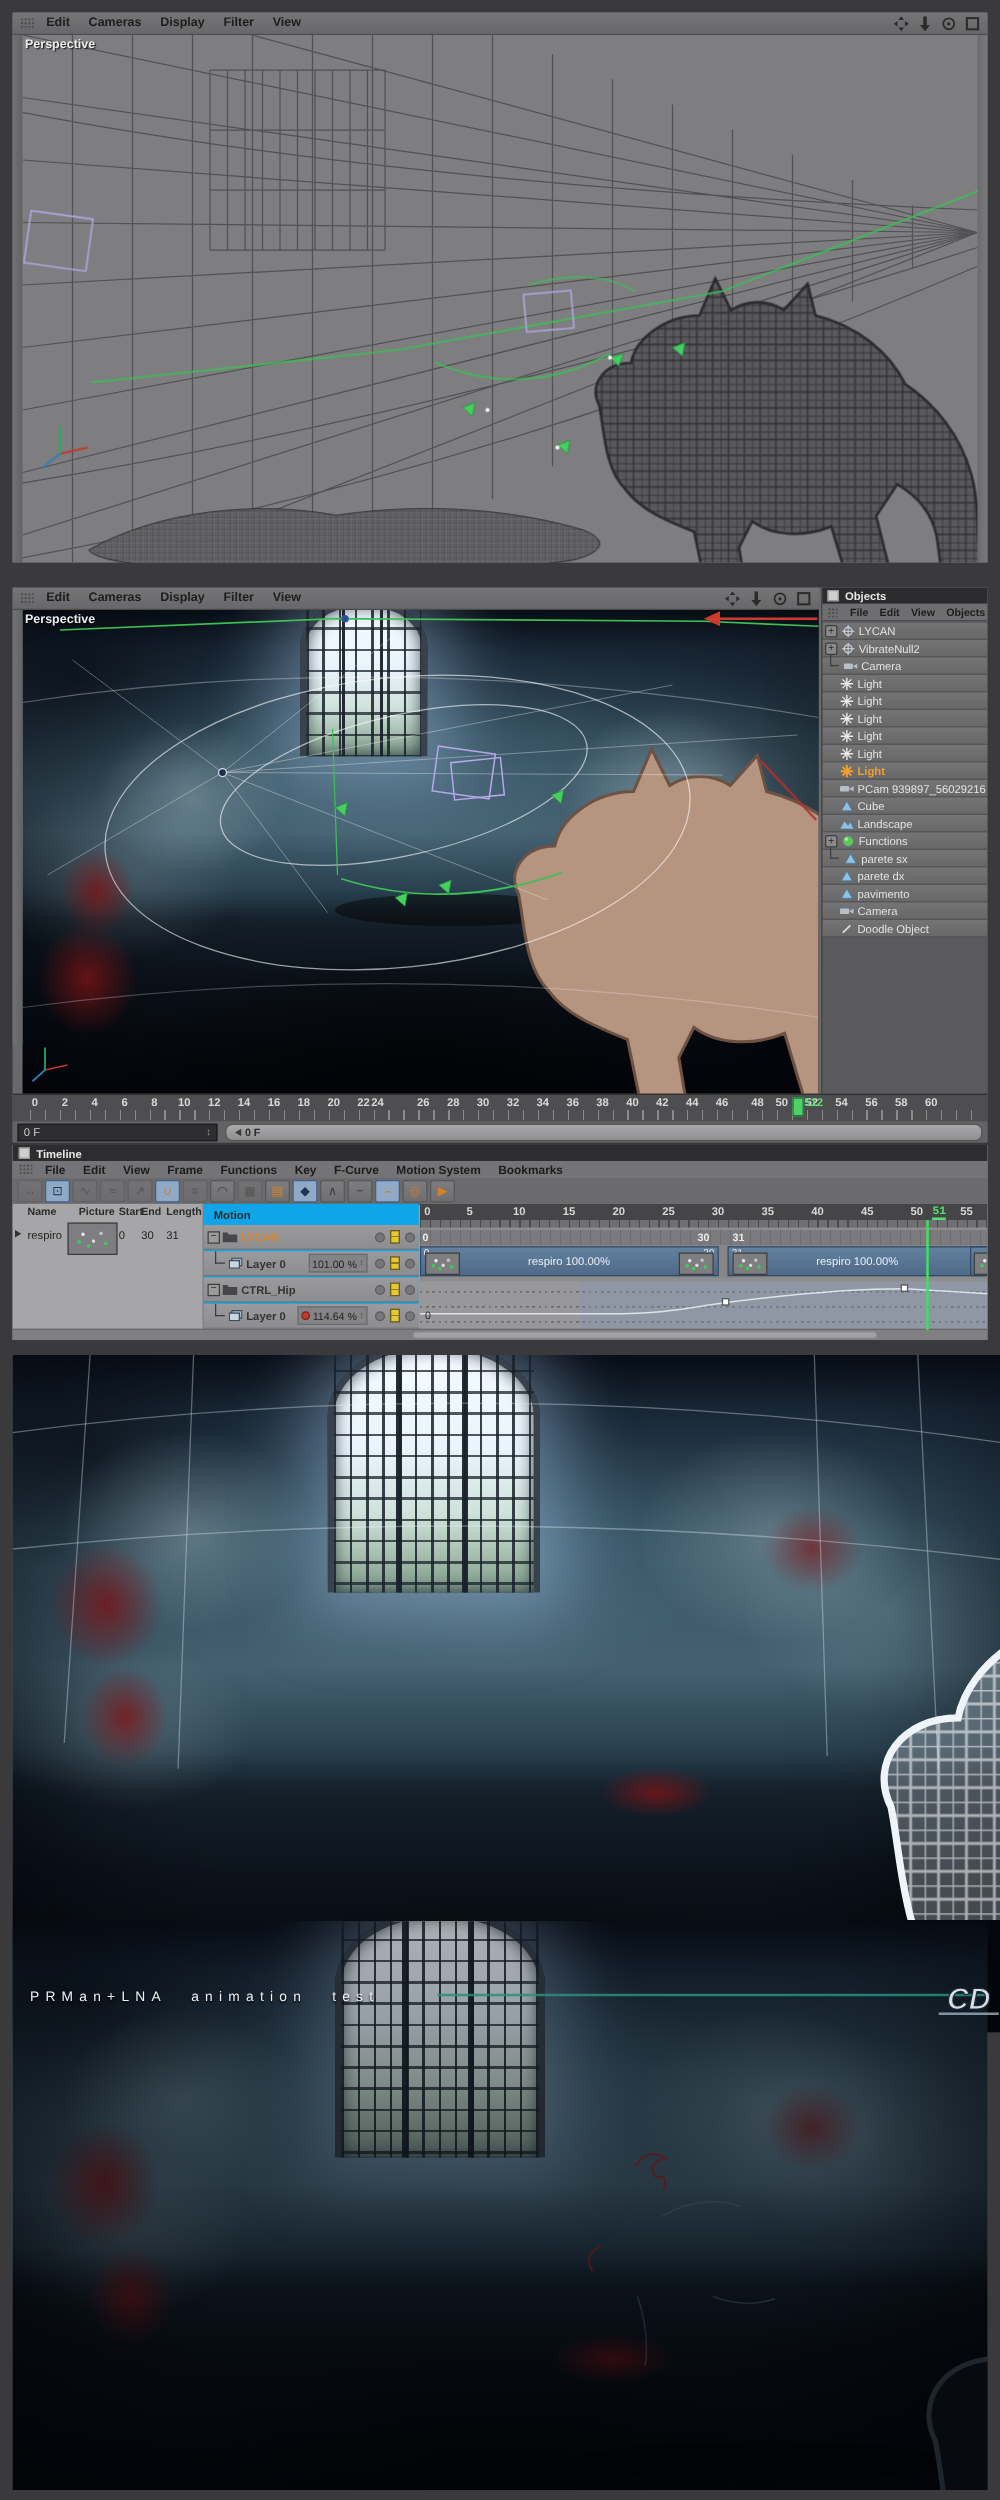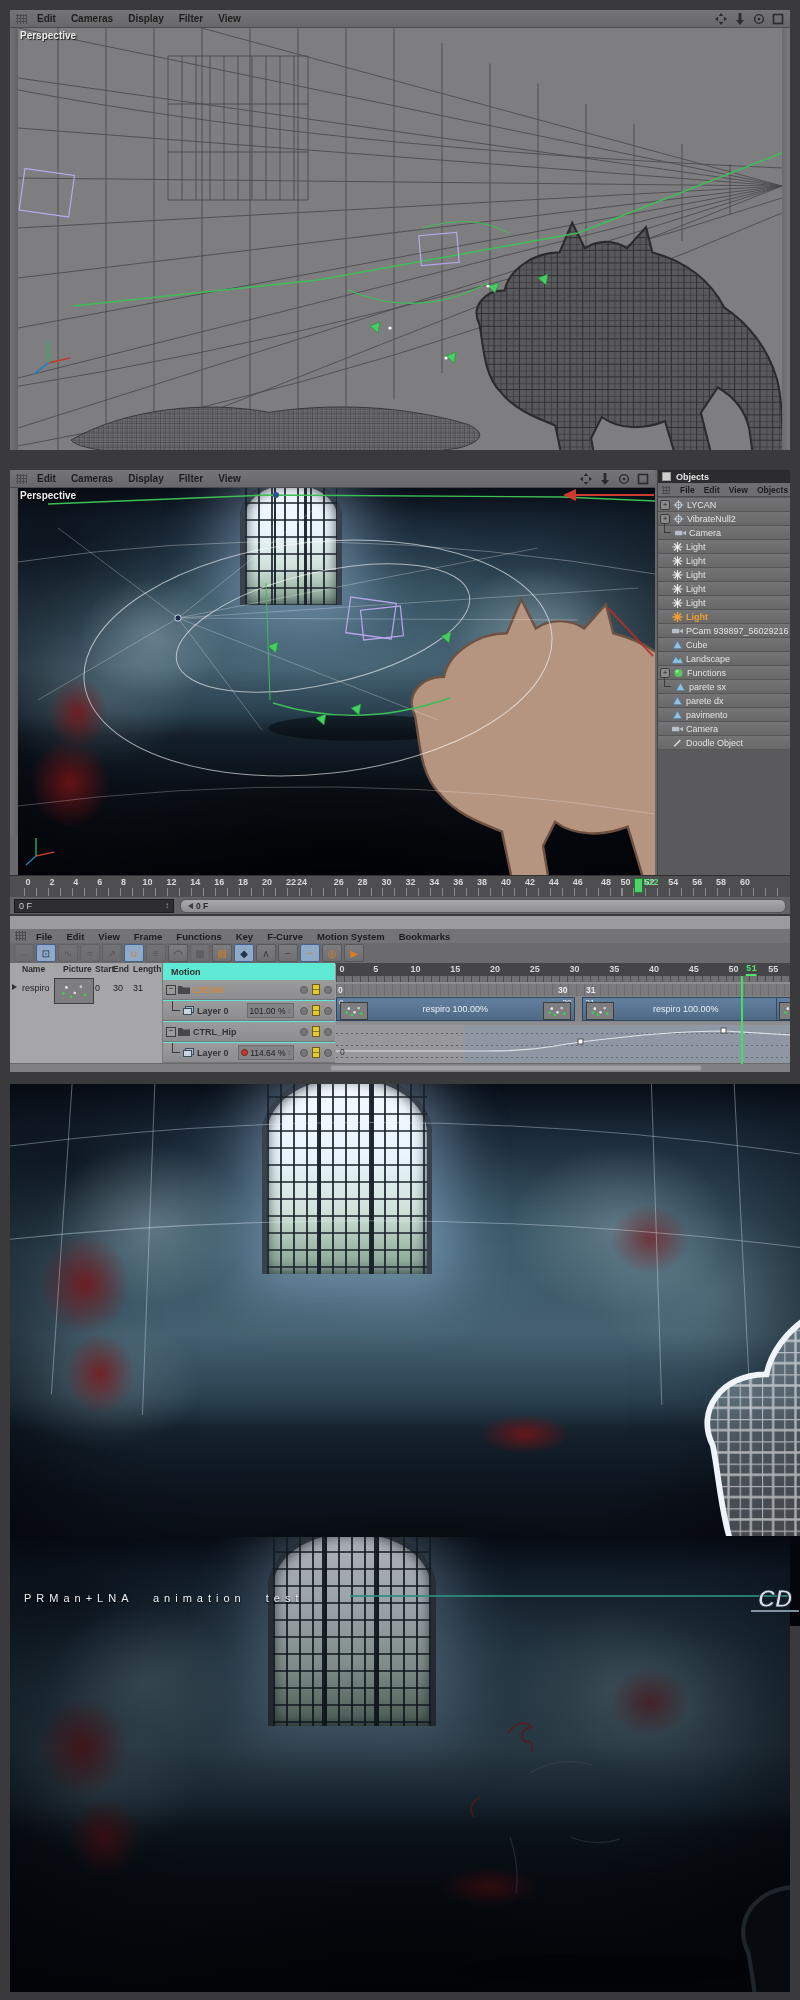--- a/index.html
+++ b/index.html
@@ -109,21 +109,21 @@
   .rsp-row .nm{position:absolute;left:12px;top:7px;font-size:9px;color:#222;}
   .rsp-row .num{position:absolute;top:7px;font-size:9px;color:#222;}
   .thumb{background:#7e7e80;border:1px solid #3e3e3e;background-image:
     radial-gradient(circle at 30% 35%,#e8e8e8 1px,transparent 1.7px),
     radial-gradient(circle at 52% 58%,#d8d8d8 1px,transparent 1.7px),
     radial-gradient(circle at 68% 32%,#c4c4c4 1px,transparent 1.7px),
     radial-gradient(circle at 42% 74%,#3ecb5a 1px,transparent 1.7px),
     radial-gradient(circle at 78% 66%,#3ecb5a 1px,transparent 1.7px),
     radial-gradient(circle at 22% 60%,#3ecb5a 1px,transparent 1.7px);}
   .rsp-row .thumb{position:absolute;left:44px;top:2px;width:38px;height:24px;}
-  .tlpane-mid{position:absolute;left:153px;top:47px;width:172px;bottom:24px;background:#5eead4;}
+  .tlpane-mid{position:absolute;left:153px;top:47px;width:172px;bottom:24px;background:#0ea5e9;}
   .tlpane-mid .secname{position:absolute;top:4px;left:8px;font-size:9px;font-weight:bold;color:#2e2e2e;}
   .trk{position:absolute;left:0;right:0;height:20px;background:linear-gradient(#9b9b9d,#8d8d8f);
     border-bottom:1px solid #767678;display:flex;align-items:center;font-size:9px;color:#2a2a2a;padding:0 3px;box-sizing:border-box;}
   .trk .expbox{width:8px;height:8px;border:1px solid #3e3e3e;background:#9a9a9a;font-size:8px;line-height:6px;text-align:center;color:#222;margin-right:2px;flex:0 0 auto;}
   .trk .branch{width:7px;height:9px;border-left:1px solid #3c3c3c;border-bottom:1px solid #3c3c3c;margin:-6px 3px 3px 6px;flex:0 0 auto;}
   .trk .ficon{margin-right:3px;display:inline-flex;flex:0 0 auto;}
   .trk .lbl{font-weight:bold;color:#333;}
   .trk .lbl.hl{color:#d8862a;}
   .trk .valwrap{margin-left:auto;display:flex;align-items:center;gap:2px;background:#84848б;background:#848486;
     border:1px solid #6b6b6d;height:13px;padding:0 2px;font-size:8.5px;color:#222;}
@@ -584,20 +584,24 @@
       <div class="pslider">
         <div class="handle">
           <span class="tri-left"></span>
           <span>0 F</span>
         </div>
       </div>
     </div>
   </section>
 
   <section class="panel p3">
+    <div class="tl-title">
+      <span class="wbox"></span>
+      <span>Timeline</span>
+    </div>
     <div class="tl-menu">
       <span class="grip"></span>
       <span style="display:flex">
           <span class="mi">File</span>
           <span class="mi">Edit</span>
           <span class="mi">View</span>
           <span class="mi">Frame</span>
           <span class="mi">Functions</span>
           <span class="mi">Key</span>
           <span class="mi">F-Curve</span>

